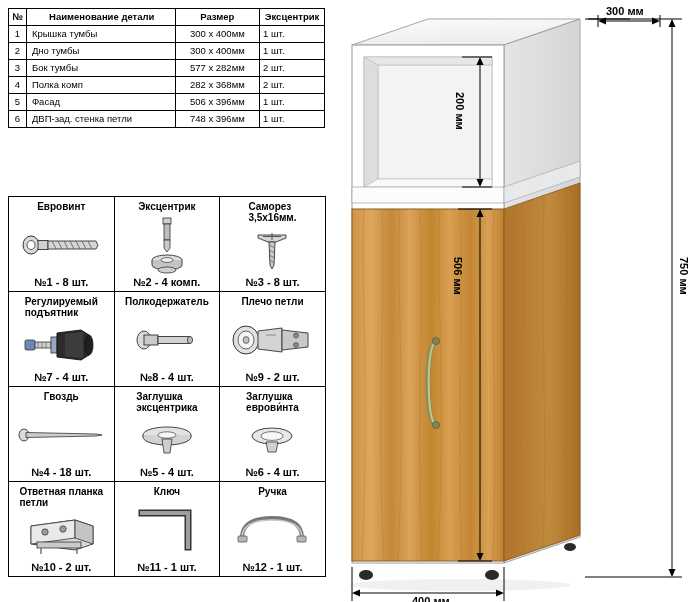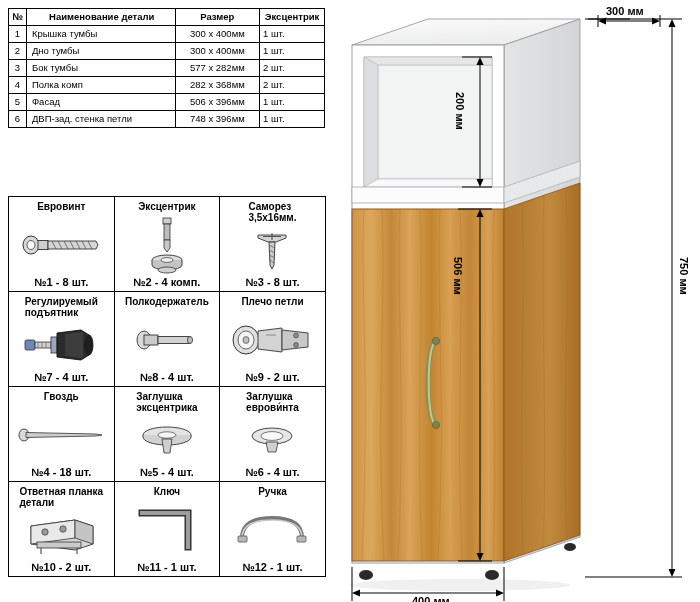--- a/index.html
+++ b/index.html
@@ -329,21 +329,21 @@
             </div>
             <div class="hw-qty">№6 - 4 шт.</div>
           </div>
         </td>
       </tr>
 
       <tr>
         <td>
           <div class="hw-cell">
             <div class="hw-title" style="white-space:pre-line;">Ответная планка
-детали</div>
+петли</div>
             <div class="hw-art">
               <svg width="76" height="46" viewBox="0 0 76 46">
                 <path d="M8 14 L52 8 L70 14 L70 32 L52 38 L8 32 Z" fill="#d9d9d9" stroke="#333" stroke-width="0.9"></path>
                 <path d="M8 14 L52 8 L52 26 L8 32 Z" fill="#e9e9e9" stroke="#333" stroke-width="0.8"></path>
                 <path d="M52 8 L70 14 L70 32 L52 26 Z" fill="#c4c4c4" stroke="#333" stroke-width="0.8"></path>
                 <circle cx="22" cy="20" r="3.2" fill="#9c9c9c" stroke="#333" stroke-width="0.7"></circle>
                 <circle cx="40" cy="17" r="3.2" fill="#9c9c9c" stroke="#333" stroke-width="0.7"></circle>
                 <rect x="14" y="30" width="44" height="6" fill="#cacaca" stroke="#333" stroke-width="0.8"></rect>
                 <path d="M18 36 L18 42 M54 36 L54 42" stroke="#555" stroke-width="1.2"></path>
               </svg>

